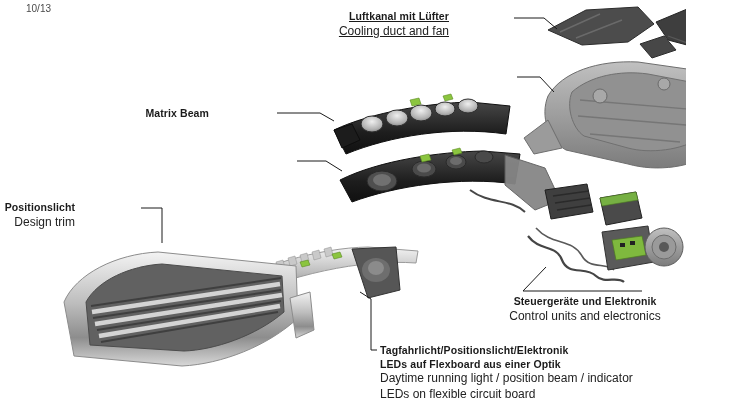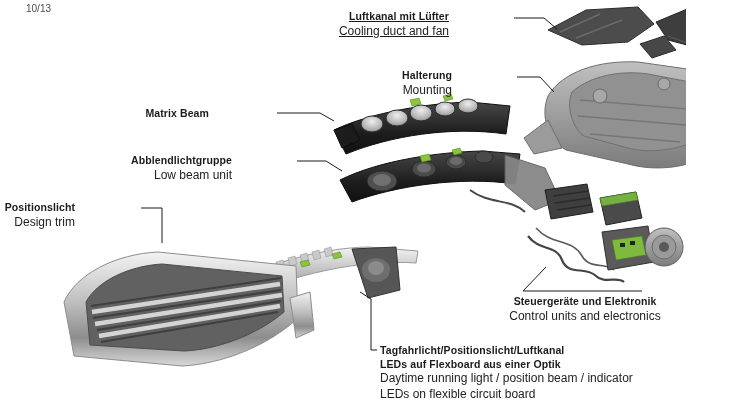--- a/index.html
+++ b/index.html
@@ -142,44 +142,36 @@
       <path d="M546,267 L523,291 L642,291"></path>
       <path d="M377,350 L371,350 L371,299 L360,292"></path>
     </g>
   </svg>
 
   <div class="label ra" style="right:237px;top:10px;text-decoration:underline;">
     <span class="de">Luftkanal mit Lüfter</span>
     <span class="en">Cooling duct and fan</span>
   </div>
 
-  <div class="label ra" style="right:234px;top:69px;">
-    <span class="de">Halterung</span>
-    <span class="en">Mounting</span>
-  </div>
 
   <div class="label ra" style="right:477px;top:107px;">
     <span class="de">Matrix Beam</span>
   </div>
 
-  <div class="label ra" style="right:454px;top:154px;">
-    <span class="de">Abblendlichtgruppe</span>
-    <span class="en">Low beam unit</span>
-  </div>
 
   <div class="label ra" style="right:611px;top:201px;">
     <span class="de">Positionslicht</span>
     <span class="en">Design trim</span>
   </div>
 
   <div class="label ca" style="left:500px;top:295px;width:170px;">
     <span class="de">Steuergeräte und Elektronik</span>
     <span class="en">Control units and electronics</span>
   </div>
 
   <div class="label la" style="left:380px;top:344px;">
-    <span class="de">Tagfahrlicht/Positionslicht/Luftkanal</span>
+    <span class="de">Tagfahrlicht/Positionslicht/Elektronik</span>
     <span class="de">LEDs auf Flexboard aus einer Optik</span>
     <span class="en">Daytime running light / position beam / indicator</span>
     <span class="en">LEDs on flexible circuit board</span>
   </div>
 
 </div>
 
 </body></html>

